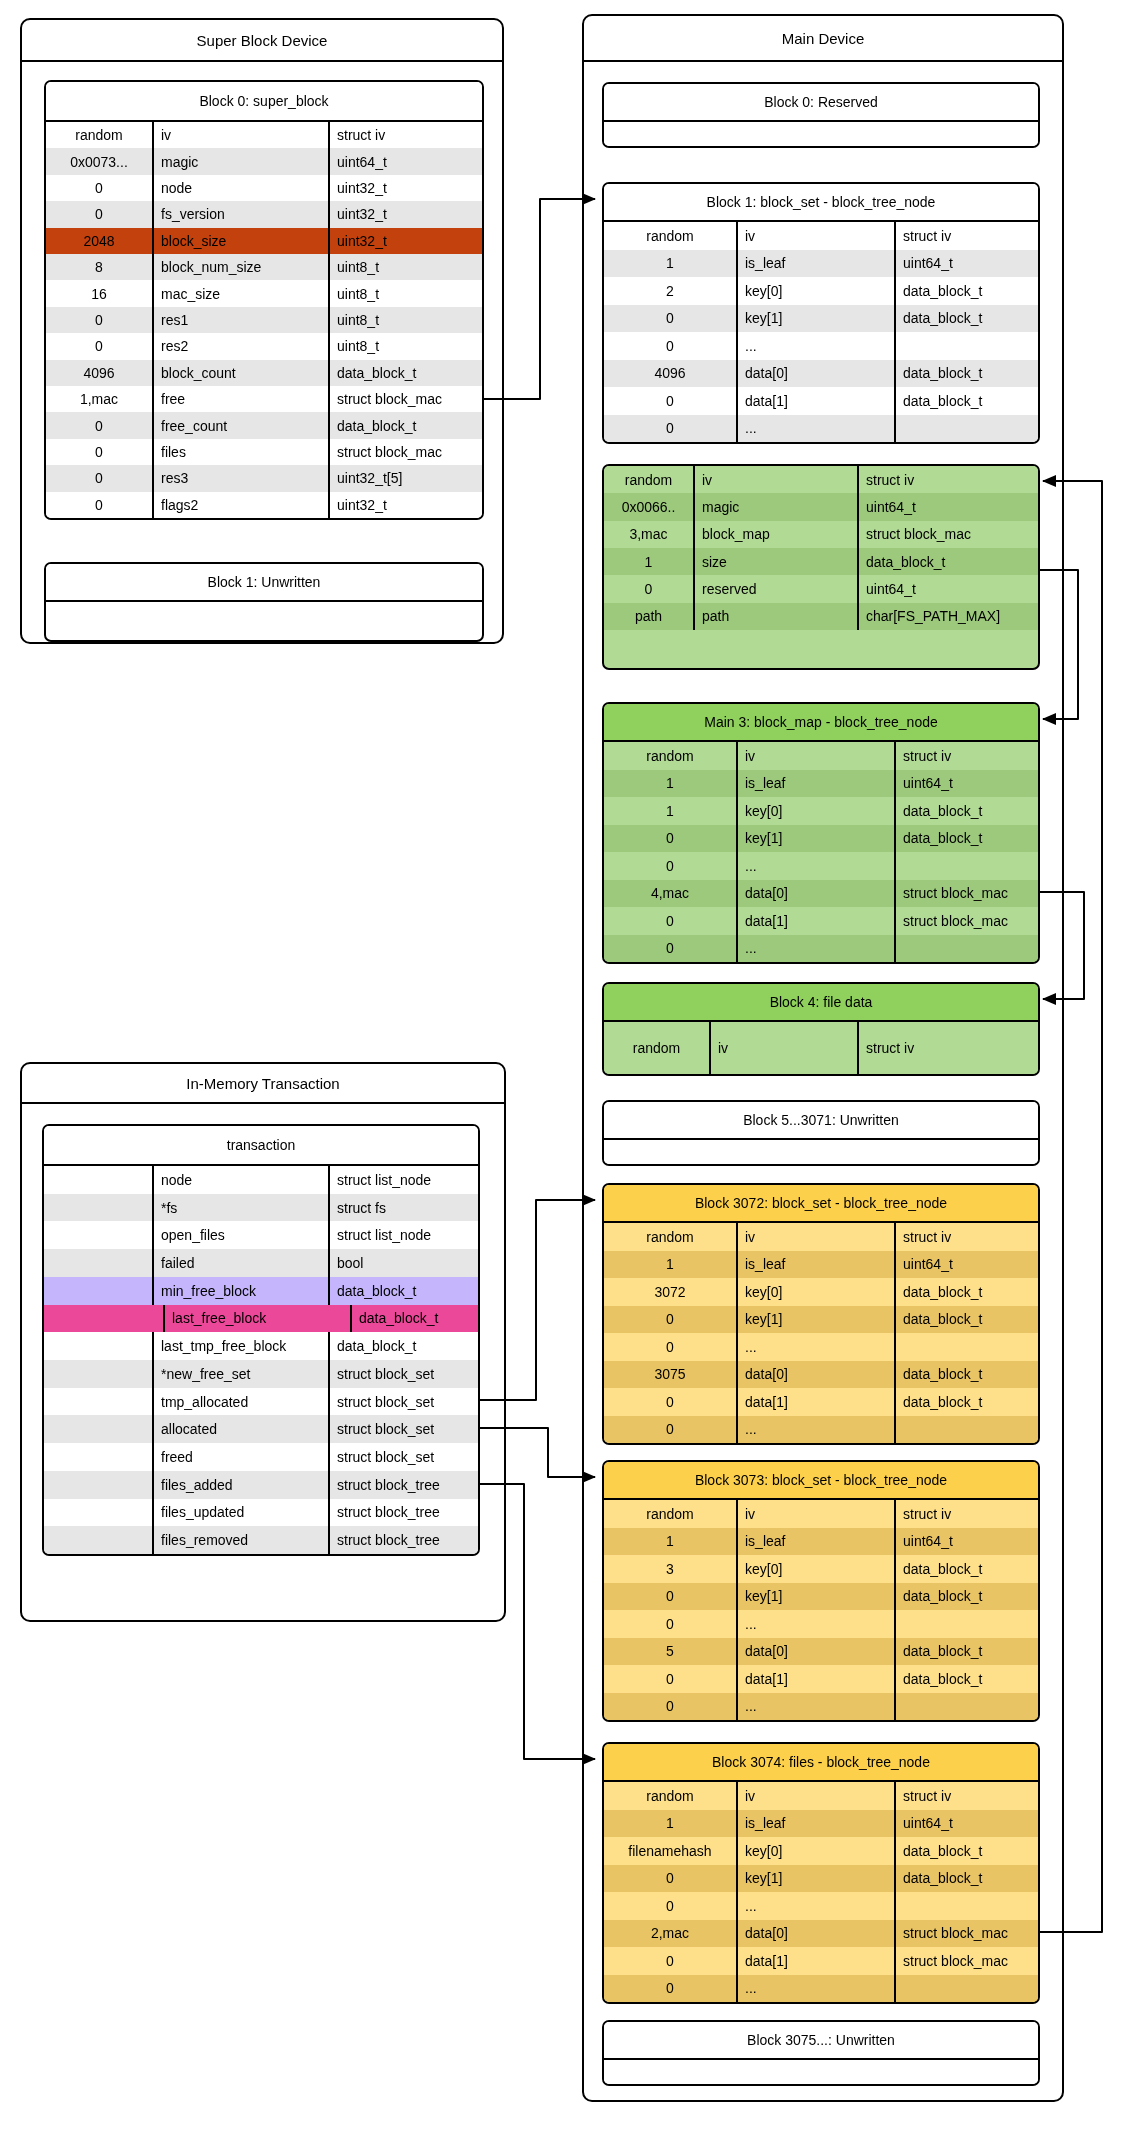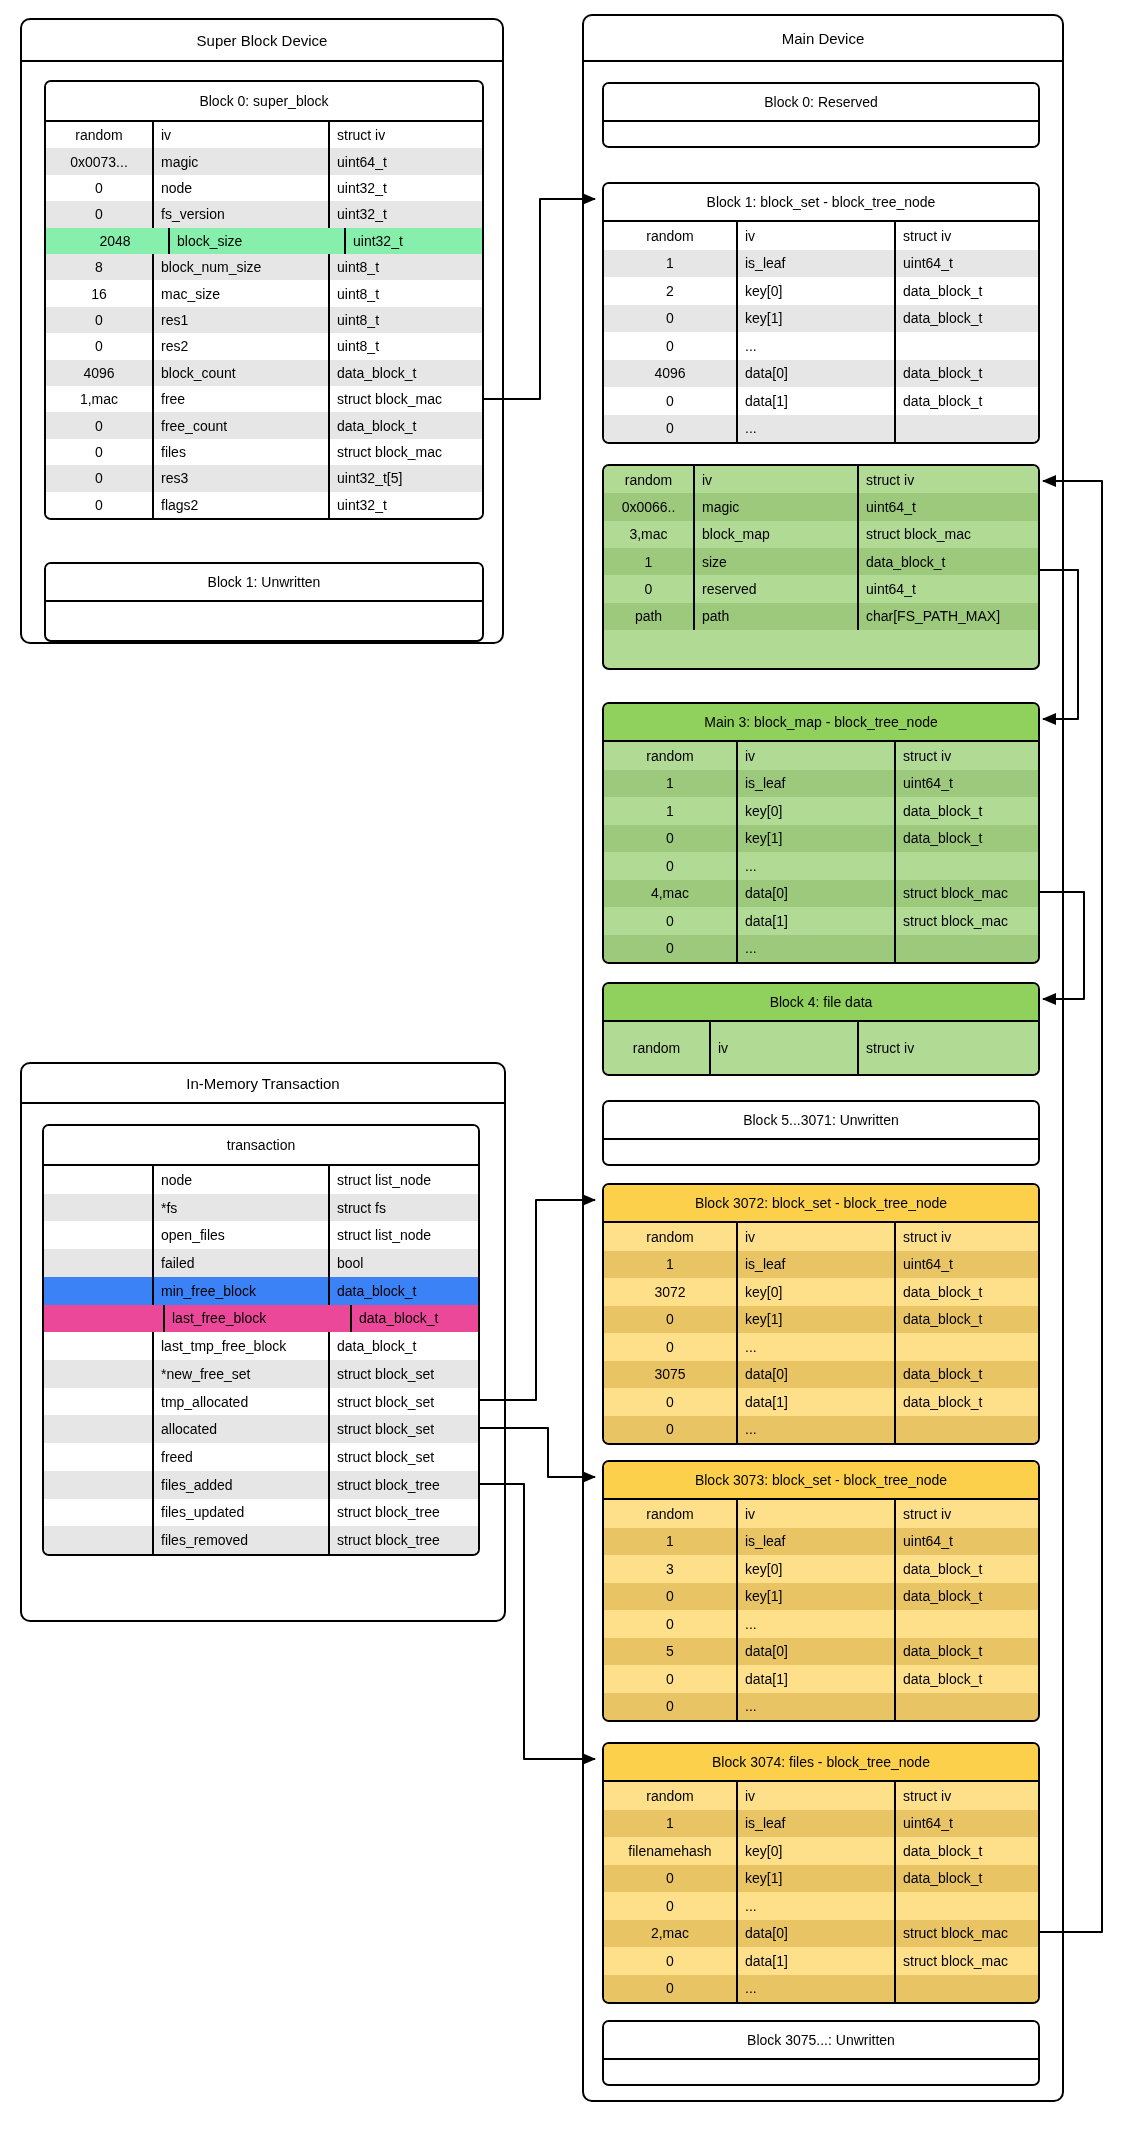--- a/index.html
+++ b/index.html
@@ -44,21 +44,21 @@
           <div class="trow" style="background: rgb(255, 255, 255);">
             <div class="cell c0" style="width: 106px;">0</div>
             <div class="cell c1" style="width: 176px;">node</div>
             <div class="cell c2" style="flex: 1 1 0%;">uint32_t</div>
           </div>
           <div class="trow" style="background: rgb(230, 230, 230);">
             <div class="cell c0" style="width: 106px;">0</div>
             <div class="cell c1" style="width: 176px;">fs_version</div>
             <div class="cell c2" style="flex: 1 1 0%;">uint32_t</div>
           </div>
-          <div class="trow" style="background: #86efac; padding-left: 16px;">
+          <div class="trow" style="background: #c2410c;">
             <div class="cell c0" style="width: 106px;">2048</div>
             <div class="cell c1" style="width: 176px;">block_size</div>
             <div class="cell c2" style="flex: 1 1 0%;">uint32_t</div>
           </div>
           <div class="trow" style="background: rgb(230, 230, 230);">
             <div class="cell c0" style="width: 106px;">8</div>
             <div class="cell c1" style="width: 176px;">block_num_size</div>
             <div class="cell c2" style="flex: 1 1 0%;">uint8_t</div>
           </div>
           <div class="trow" style="background: rgb(255, 255, 255);">
@@ -419,21 +419,21 @@
           <div class="trow" style="background: rgb(255, 255, 255);">
             <div class="cell c0" style="width: 108px;"></div>
             <div class="cell c1" style="width: 176px;">open_files</div>
             <div class="cell c2" style="flex: 1 1 0%;">struct list_node</div>
           </div>
           <div class="trow" style="background: rgb(230, 230, 230);">
             <div class="cell c0" style="width: 108px;"></div>
             <div class="cell c1" style="width: 176px;">failed</div>
             <div class="cell c2" style="flex: 1 1 0%;">bool</div>
           </div>
-          <div class="trow" style="background: #3b82f6;">
+          <div class="trow" style="background: #c4b5fd;">
             <div class="cell c0" style="width: 108px;"></div>
             <div class="cell c1" style="width: 176px;">min_free_block</div>
             <div class="cell c2" style="flex: 1 1 0%;">data_block_t</div>
           </div>
           <div class="trow" style="background: #ec4899; gap: 11px;">
             <div class="cell c0" style="width: 108px;"></div>
             <div class="cell c1" style="width: 176px;">last_free_block</div>
             <div class="cell c2" style="flex: 1 1 0%;">data_block_t</div>
           </div>
           <div class="trow" style="background: rgb(255, 255, 255);">

